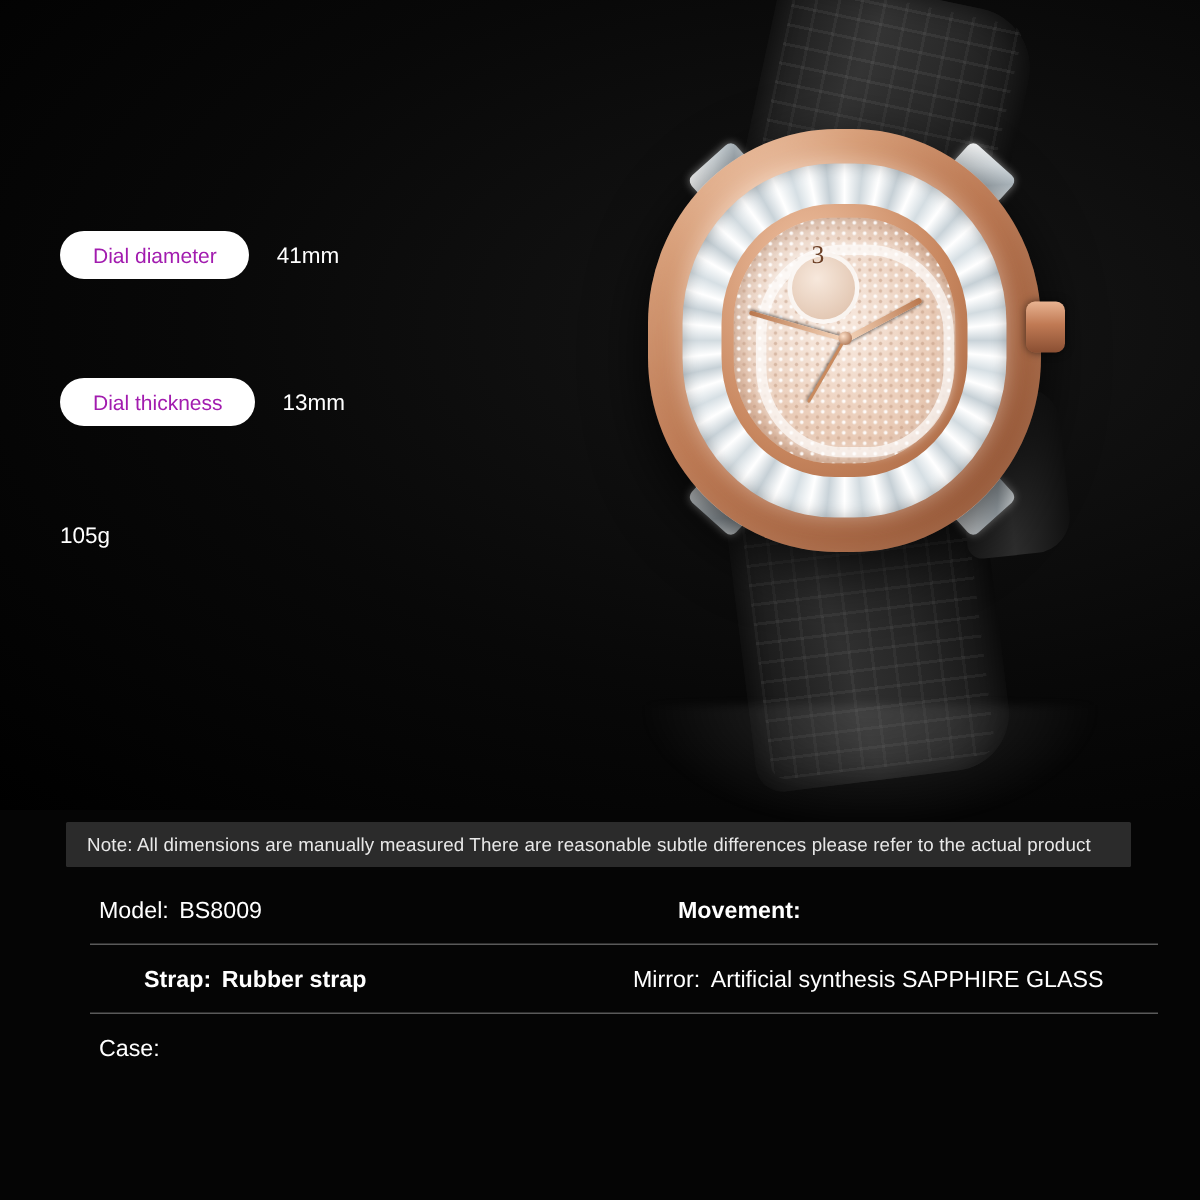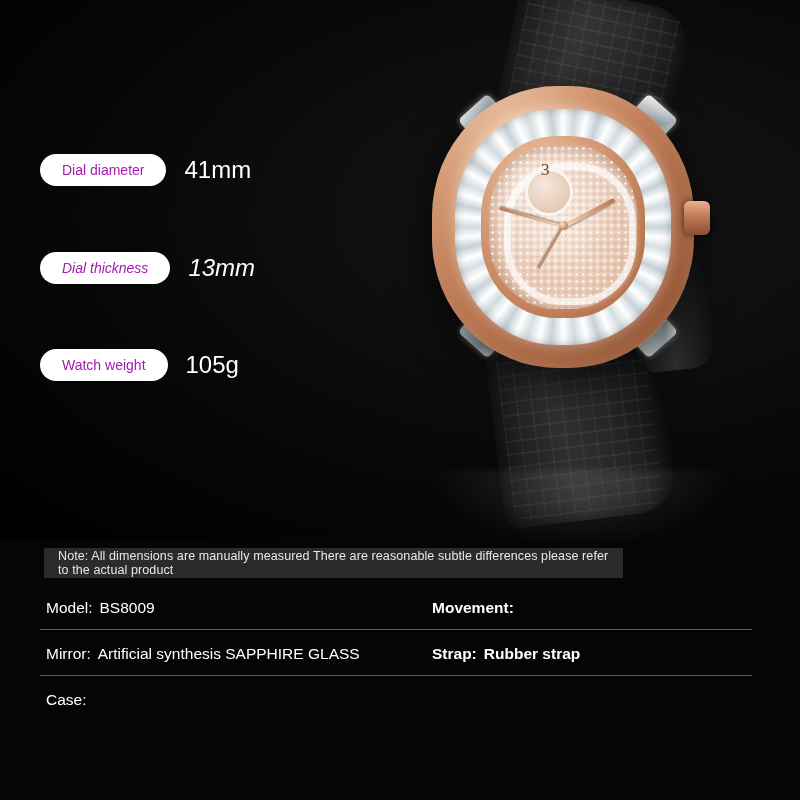--- a/index.html
+++ b/index.html
@@ -224,50 +224,50 @@
   .pill {
     background: #ffffff;
     color: #a21caf;
     border-radius: 22px;
     padding: 9px 22px;
     font-size: 14px;
     line-height: 1;
     white-space: nowrap;
   }
   .pill-value {
-    font-size: 24px;
+    font-size: 15px;
     color: #ffffff;
     white-space: nowrap;
   }
   #row-diameter  { left: 40px; top: 154px; }
-  #row-thickness { left: 40px; top: 252px; font-style: italic; }
+  #row-thickness { left: 40px; top: 252px; }
   #row-weight    { left: 40px; top: 349px; }
 
   
   .note-bar {
     position: absolute;
     left: 44px; top: 548px;
-    width: 579px; height: 30px;
+    width: 710px; height: 30px;
     background: #2b2b2b;
     display: flex;
     align-items: center;
     padding: 0 14px;
     box-sizing: border-box;
     border-radius: 1px;
   }
   .note-bar span {
     font-size: 12.5px;
     color: #e8e8e8;
     letter-spacing: .1px;
   }
 
   
   .spec-table {
     position: absolute;
-    left: 40px; top: 596px;
+    left: 60px; top: 596px;
     width: 712px;
   }
   .spec-row {
     display: flex;
     align-items: flex-start;
     padding: 0 0 10px 0;
     border-bottom: 1px solid #5a5a5a;
     margin-bottom: 14px;
   }
   .spec-row:last-child { border-bottom: none; }
@@ -321,49 +321,48 @@
     <div class="pill">Dial diameter</div>
     <div class="pill-value">41mm</div>
   </div>
 
   <div class="pill-row" id="row-thickness">
     <div class="pill">Dial thickness</div>
     <div class="pill-value">13mm</div>
   </div>
 
   <div class="pill-row" id="row-weight">
-    <div class="pill">Watch weight</div>
     <div class="pill-value">105g</div>
   </div>
 
   <div class="note-bar">
     <span>Note: All dimensions are manually measured There are reasonable subtle differences please refer to the actual product</span>
   </div>
 
   <div class="spec-table">
 
     <div class="spec-row r1">
       <div class="spec-cell">
         <span class="spec-label">Model:</span>
         <span class="spec-value">BS8009</span>
       </div>
       <div class="spec-cell right">
         <span class="spec-label">Movement:</span>
       </div>
     </div>
 
     <div class="spec-row">
+      <div class="spec-cell right">
+        <span class="spec-label">Strap:</span>
+        <span class="spec-value">Rubber strap</span>
+      </div>
       <div class="spec-cell">
         <span class="spec-label">Mirror:</span>
         <span class="spec-value">Artificial synthesis SAPPHIRE GLASS</span>
       </div>
-      <div class="spec-cell right">
-        <span class="spec-label">Strap:</span>
-        <span class="spec-value">Rubber strap</span>
-      </div>
     </div>
 
     <div class="spec-row">
       <div class="spec-cell">
         <span class="spec-label">Case:</span>
       </div>
     </div>
 
   </div>
 </div>

